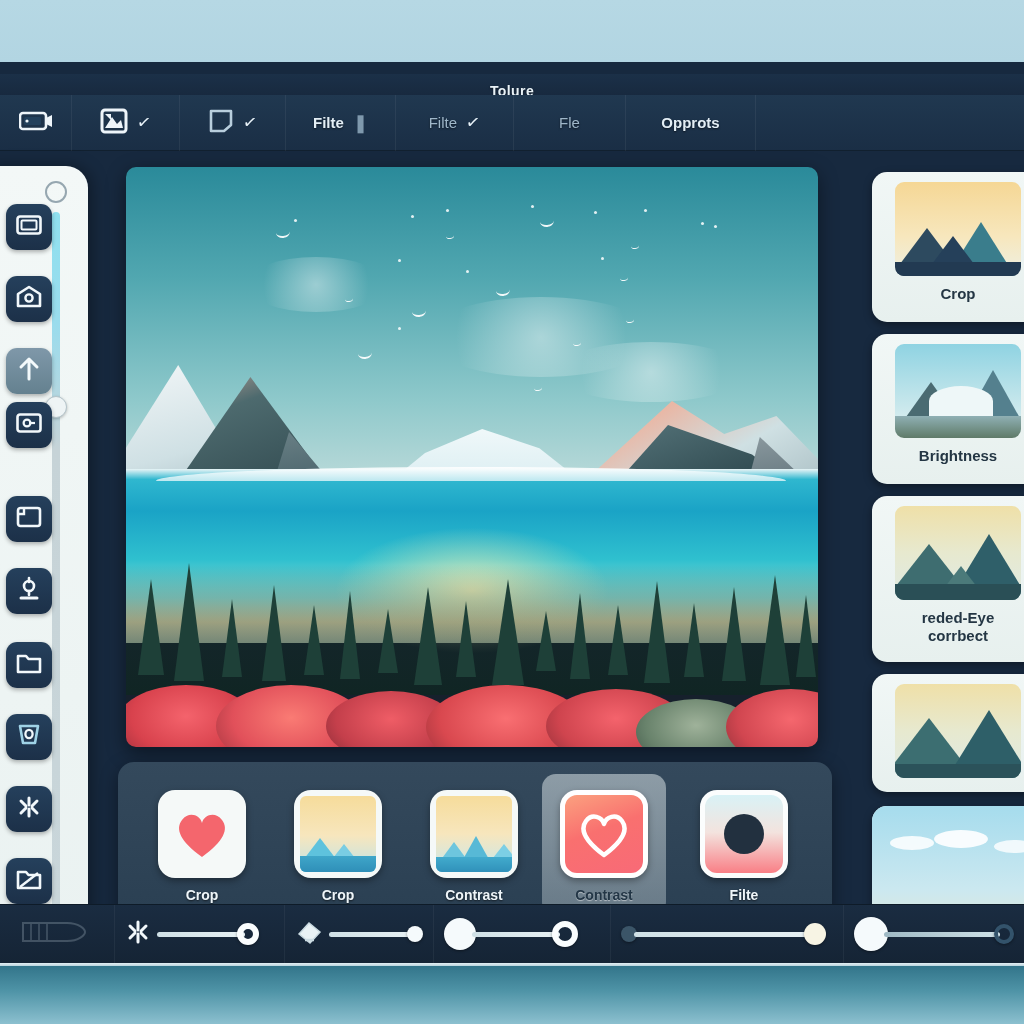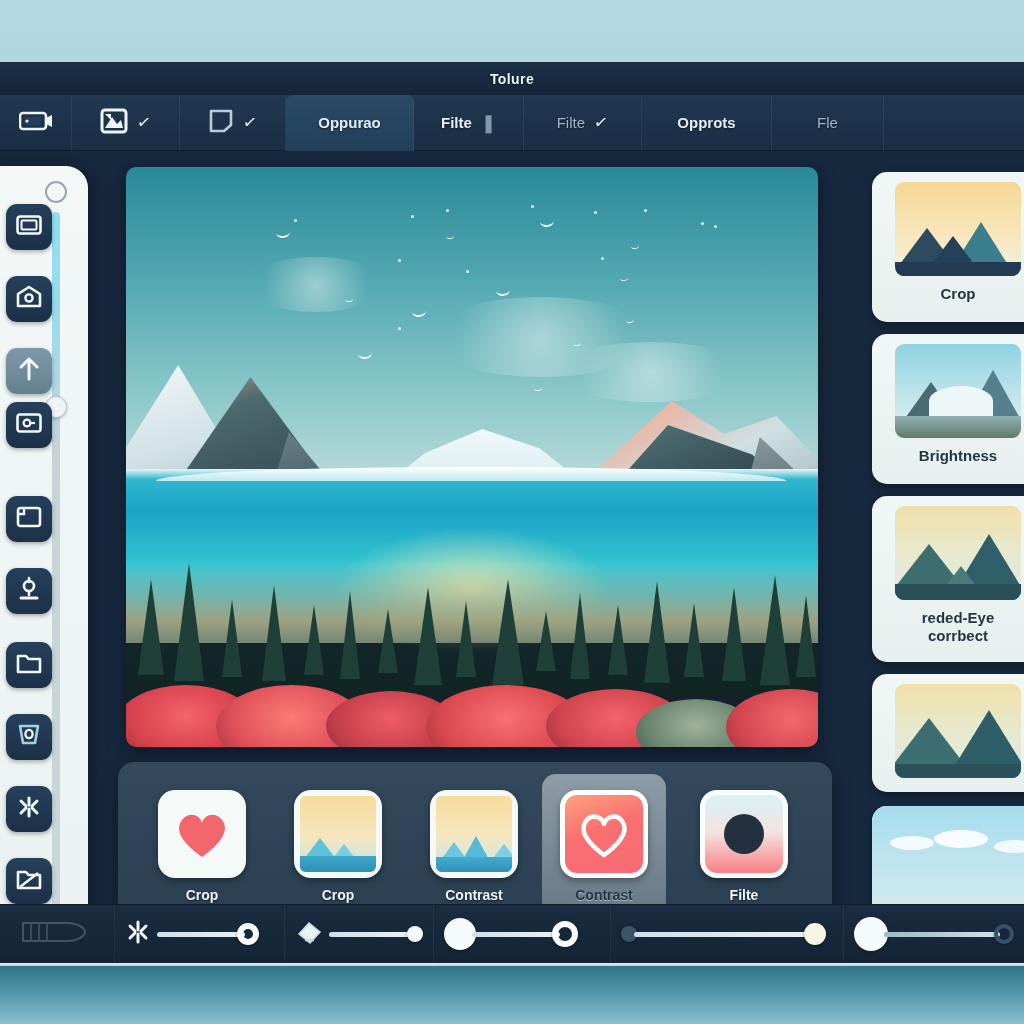--- a/index.html
+++ b/index.html
@@ -29,21 +29,21 @@
 
   
   #app-window {
     position: absolute; left:0; top:62px; width:1024px; height:901px;
     background:#17293f;
     overflow:hidden;
   }
 
   
   #title-bar {
-    position:absolute; left:0; top:0; width:1024px; height:33px;
+    position:absolute; left:0; top:12px; width:1024px; height:33px;
     background: linear-gradient(180deg,#1b3048 0%,#16263a 100%);
     display:flex; align-items:center; justify-content:center;
   }
   #title-bar-text {
     color:#e9f2f7; font-size:14px; font-weight:700; letter-spacing:.4px;
     text-shadow:0 1px 2px rgba(0,0,0,.5);
   }
 
   
   #menu-bar {
@@ -299,40 +299,37 @@
 
     <div class="menu-chunk" style="width:106px;">
       <span class="menu-ico">
         <svg width="26" height="26" viewBox="0 0 26 26">
           <path d="M3 3 H23 V17 L16 23 H3 Z" fill="none" stroke="#b8cedd" stroke-width="2.6" stroke-linejoin="round"></path>
         </svg>
       </span>
       <span class="check-glyph">✓</span>
     </div>
 
-    <div class="menu-chunk active" style="width:128px;">
-      <span class="menu-label">Oppurao</span>
-    </div>
 
     <div class="menu-chunk" style="width:110px;">
       <span class="menu-label">Filte</span>
       <span class="zig">❚</span>
     </div>
 
     <div class="menu-chunk" style="width:118px;">
       <span class="menu-label dim">Filte</span>
       <span class="check-glyph">✓</span>
     </div>
 
+    <div class="menu-chunk" style="width:112px;">
+      <span class="menu-label dim">Fle</span>
+    </div>
+
     <div class="menu-chunk" style="width:130px;">
       <span class="menu-label">Opprots</span>
-    </div>
-
-    <div class="menu-chunk" style="width:112px;">
-      <span class="menu-label dim">Fle</span>
     </div>
   </div>
 
   <div id="left-rail">
     <div id="rail-knob"></div>
     <div id="rail-slider-track"></div>
     <div id="rail-slider-handle"></div>
 
     <div class="tool-btn" style="top:38px;">
       <span>

